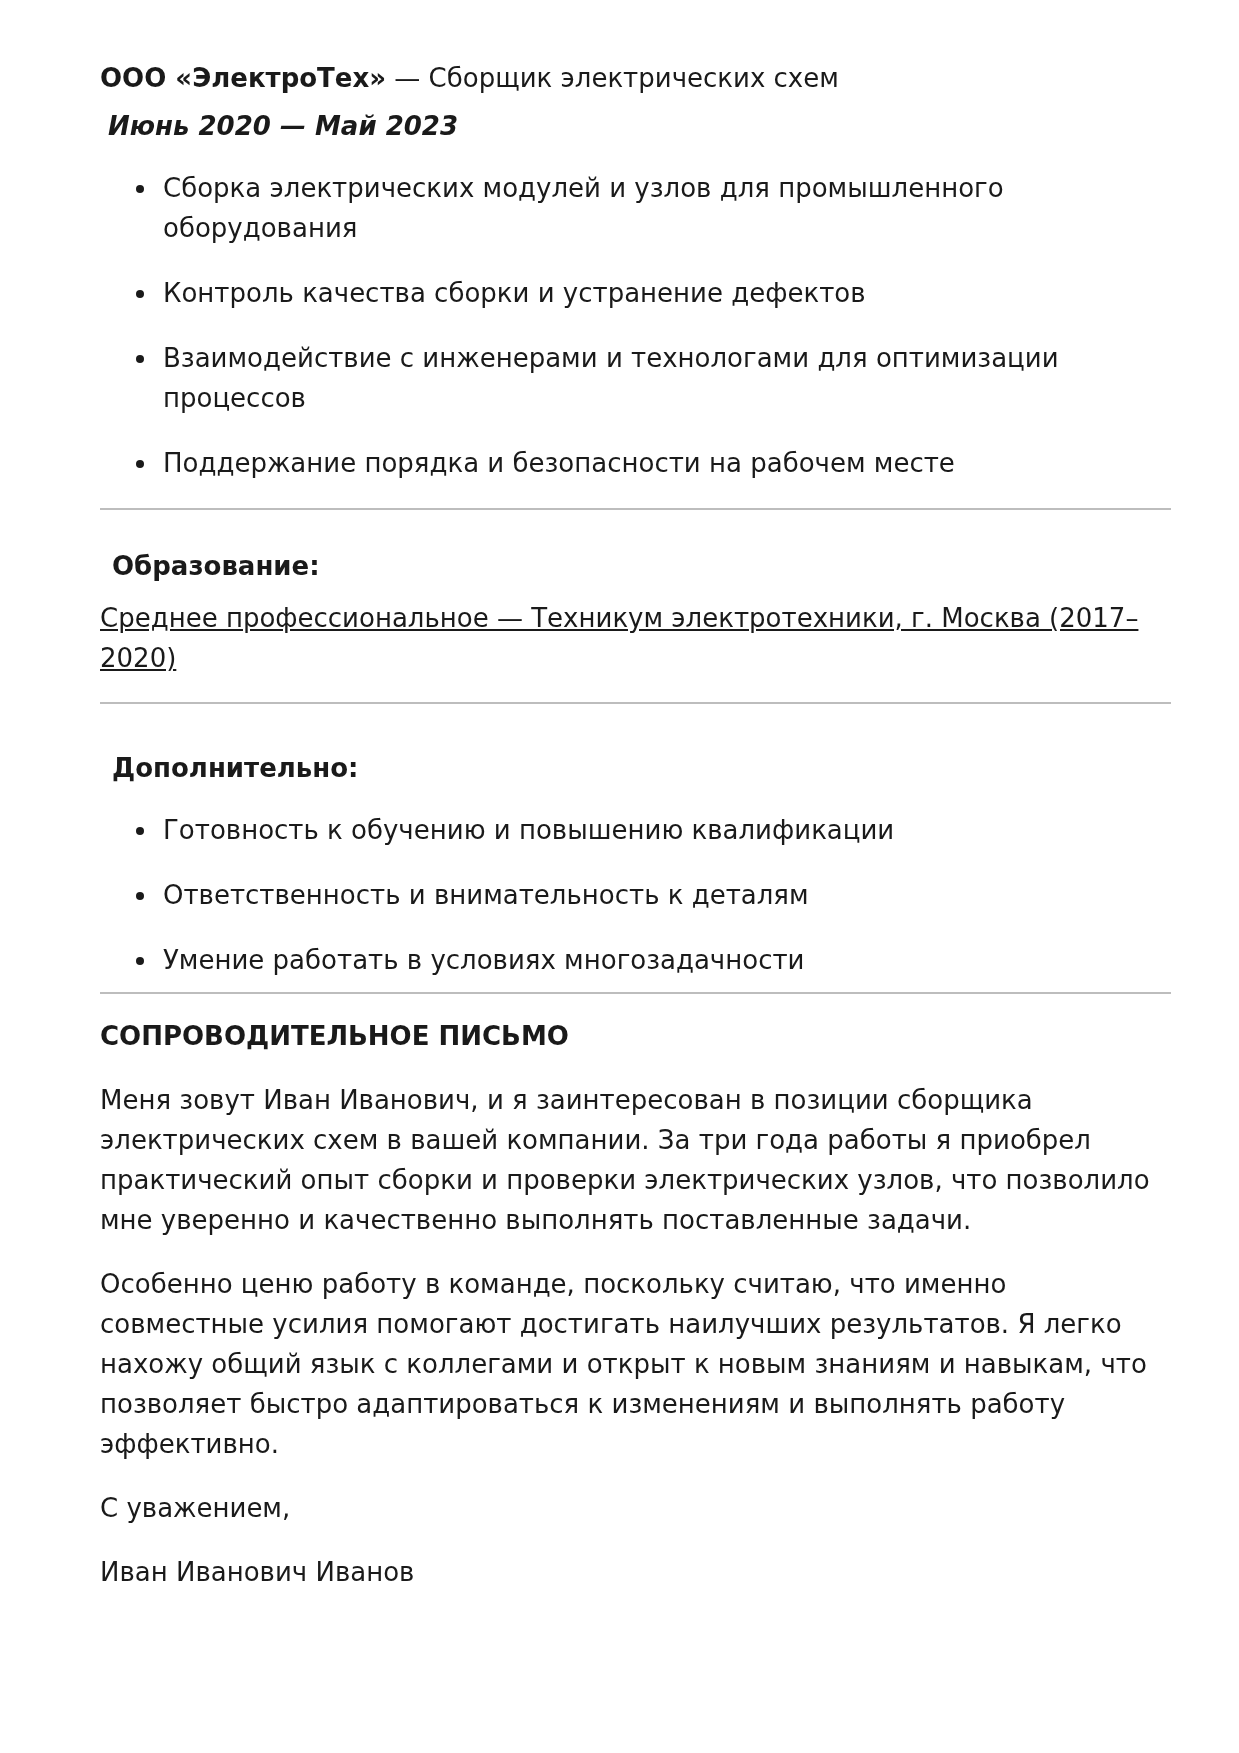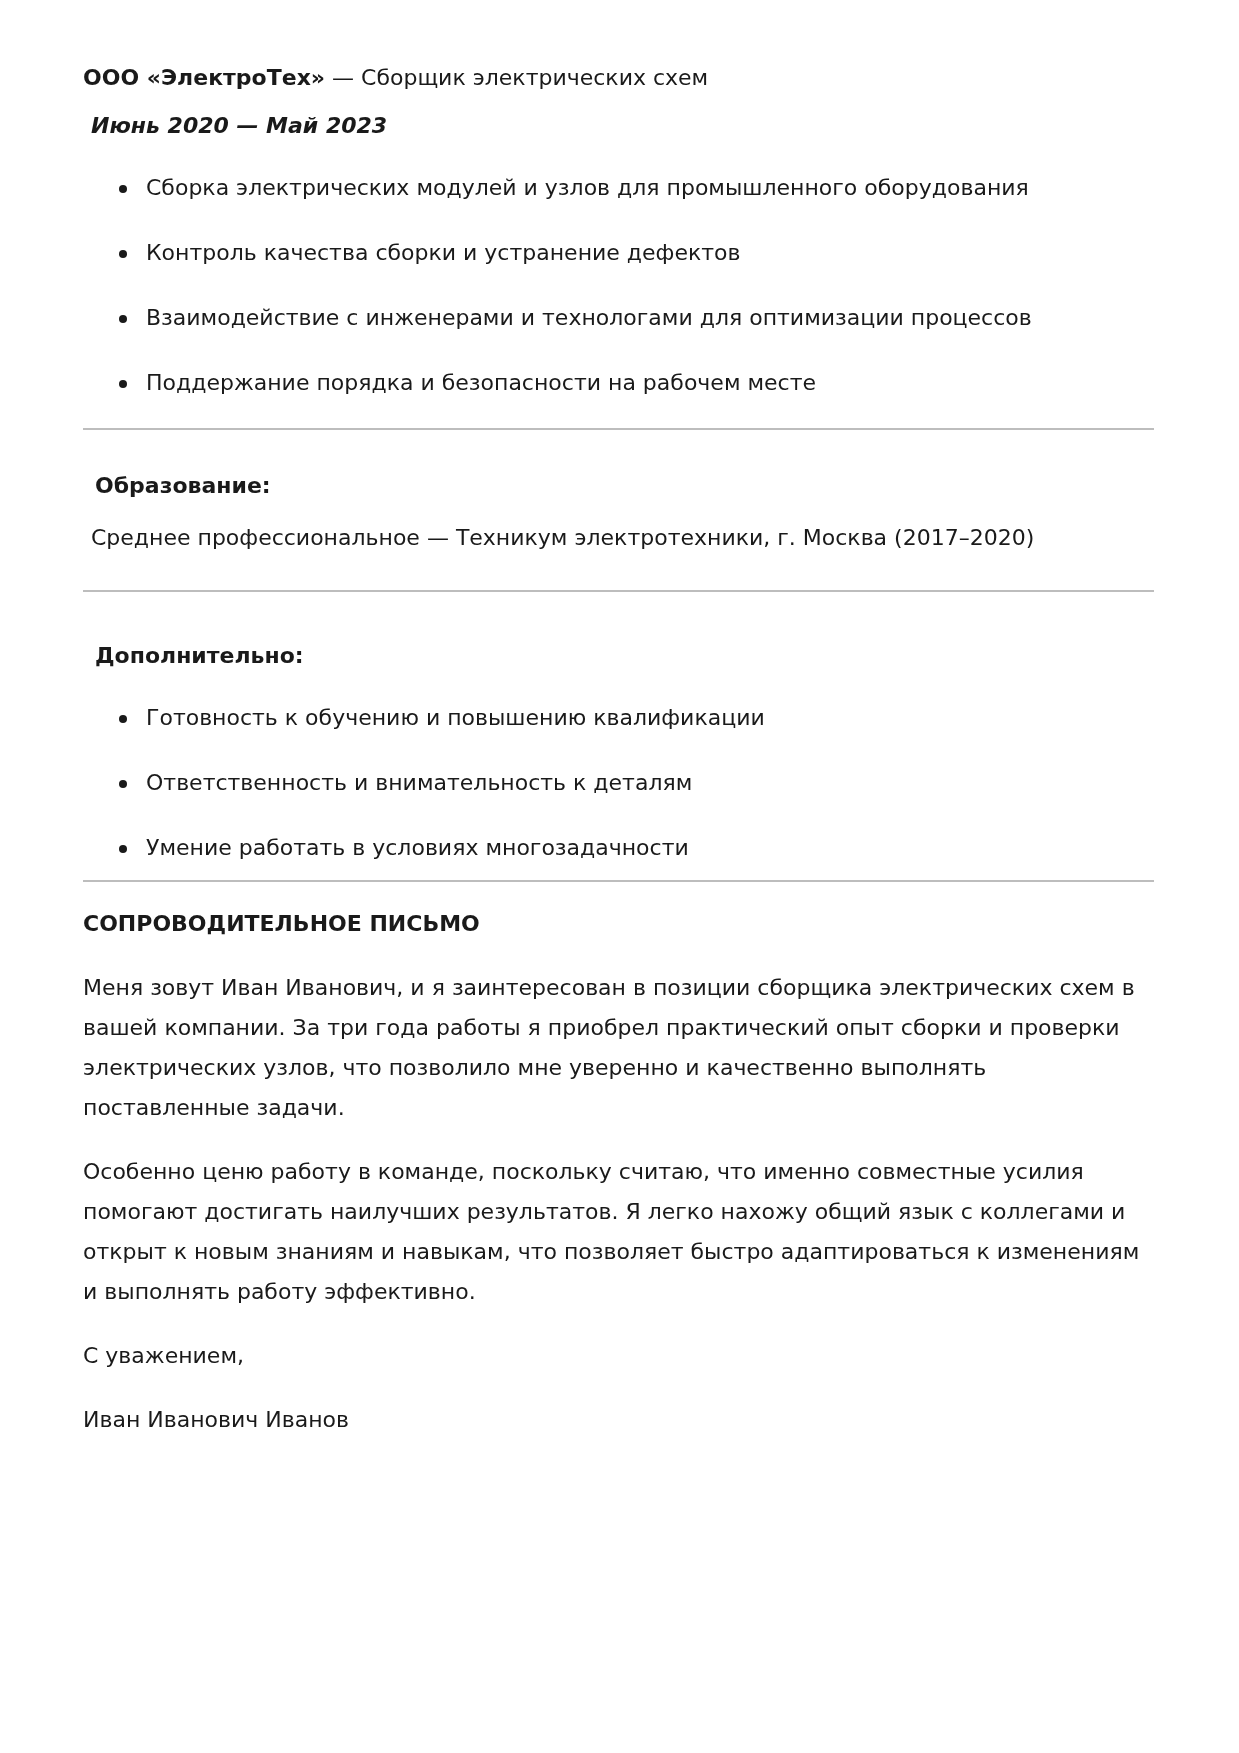--- a/index.html
+++ b/index.html
@@ -10,24 +10,24 @@
     body {
       width: 1239px;
       height: 1753px;
       position: relative;
       font-family: "DejaVu Sans", "Liberation Sans", sans-serif;
       color: #1a1a1a;
       overflow: hidden;
     }
     .page {
       position: absolute;
-      left: 83px;
+      left: 100px;
       top: 58px;
       width: 1071px;
-      font-size: 22px;
+      font-size: 26px;
       line-height: 40px;
     }
     .job-head { margin: 0; }
     .job-head .company { font-weight: bold; }
     .job-dates { font-style: italic; margin: 8px; font-weight: bold; }
     ul.bullets {
       list-style: none;
       margin: 22px 0 0 0;
       padding: 0;
     }
@@ -86,21 +86,21 @@
       <li><span class="bullet"></span><span>Контроль качества сборки и устранение дефектов</span></li>
       <li><span class="bullet"></span><span>Взаимодействие с инженерами и технологами для оптимизации процессов</span></li>
       <li><span class="bullet"></span><span>Поддержание порядка и безопасности на рабочем месте</span></li>
     </ul>
   </section>
 
   <hr class="divider">
 
   <section class="edu-block">
     <p class="section-title">Образование:</p>
-    <p style="margin:8px;">Среднее профессиональное — Техникум электротехники, г. Москва (2017–2020)</p>
+    <p style="margin:0;text-decoration:underline;">Среднее профессиональное — Техникум электротехники, г. Москва (2017–2020)</p>
   </section>
 
   <hr class="divider">
 
   <section class="extra-block">
     <p class="section-title">Дополнительно:</p>
     <ul class="bullets">
       <li><span class="bullet"></span><span>Готовность к обучению и повышению квалификации</span></li>
       <li><span class="bullet"></span><span>Ответственность и внимательность к деталям</span></li>
       <li><span class="bullet"></span><span>Умение работать в условиях многозадачности</span></li>

